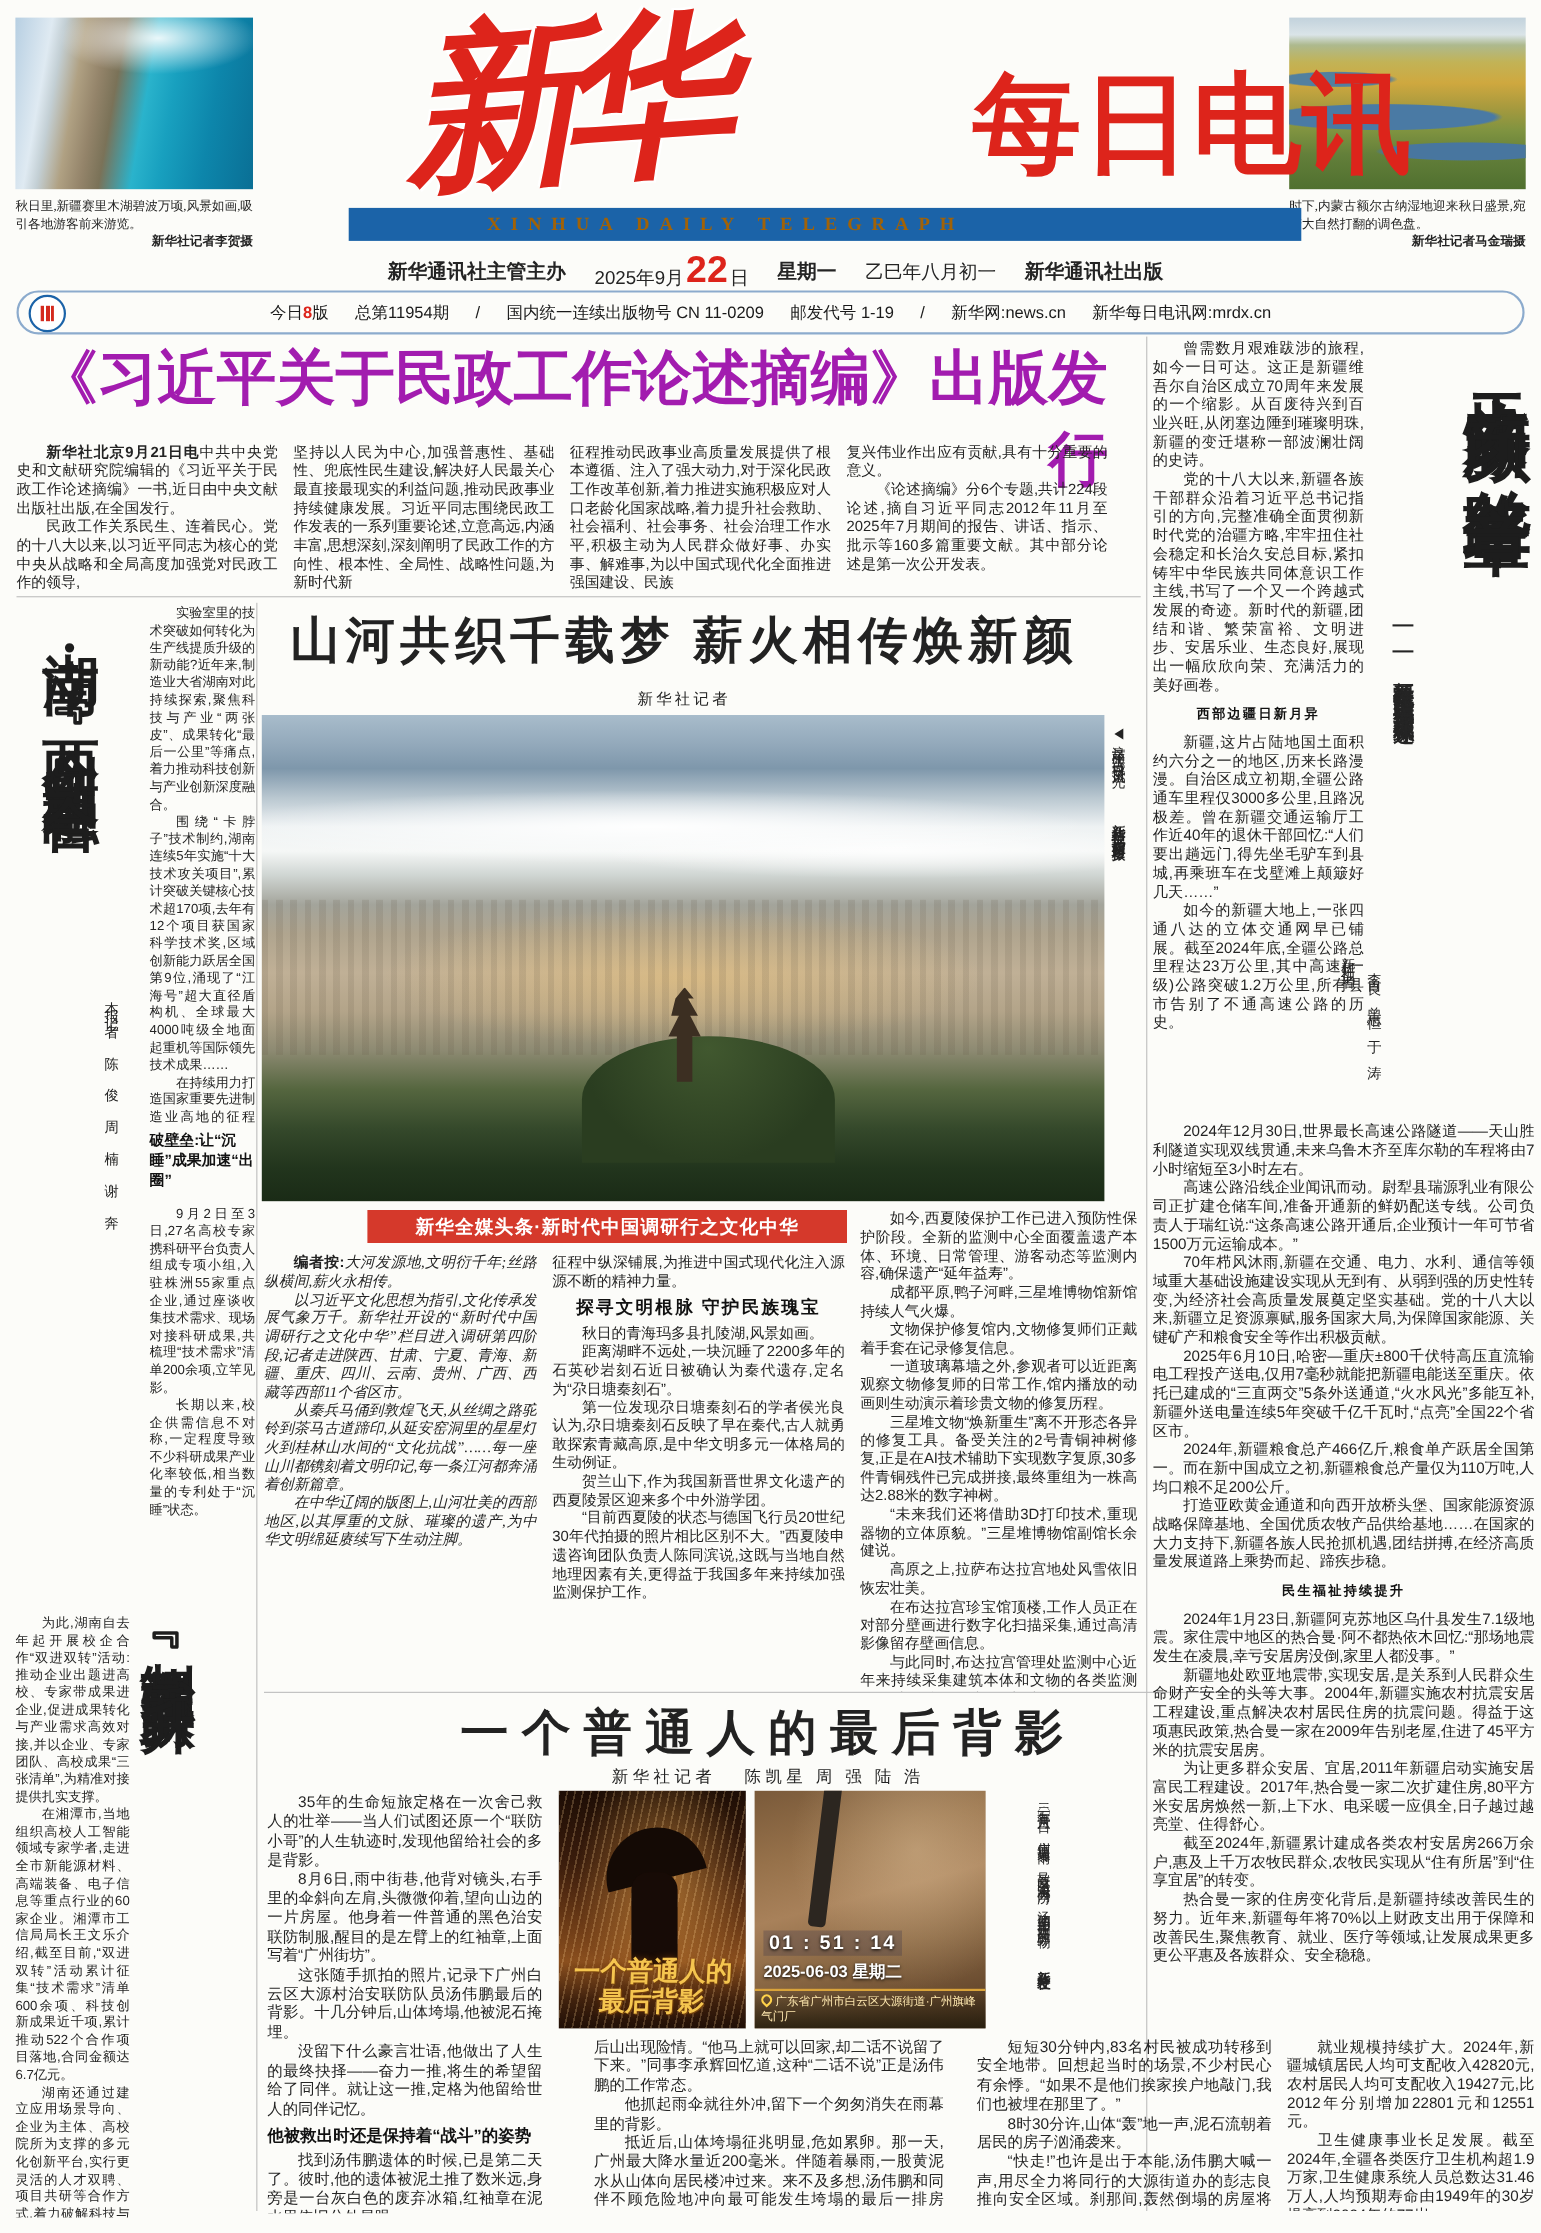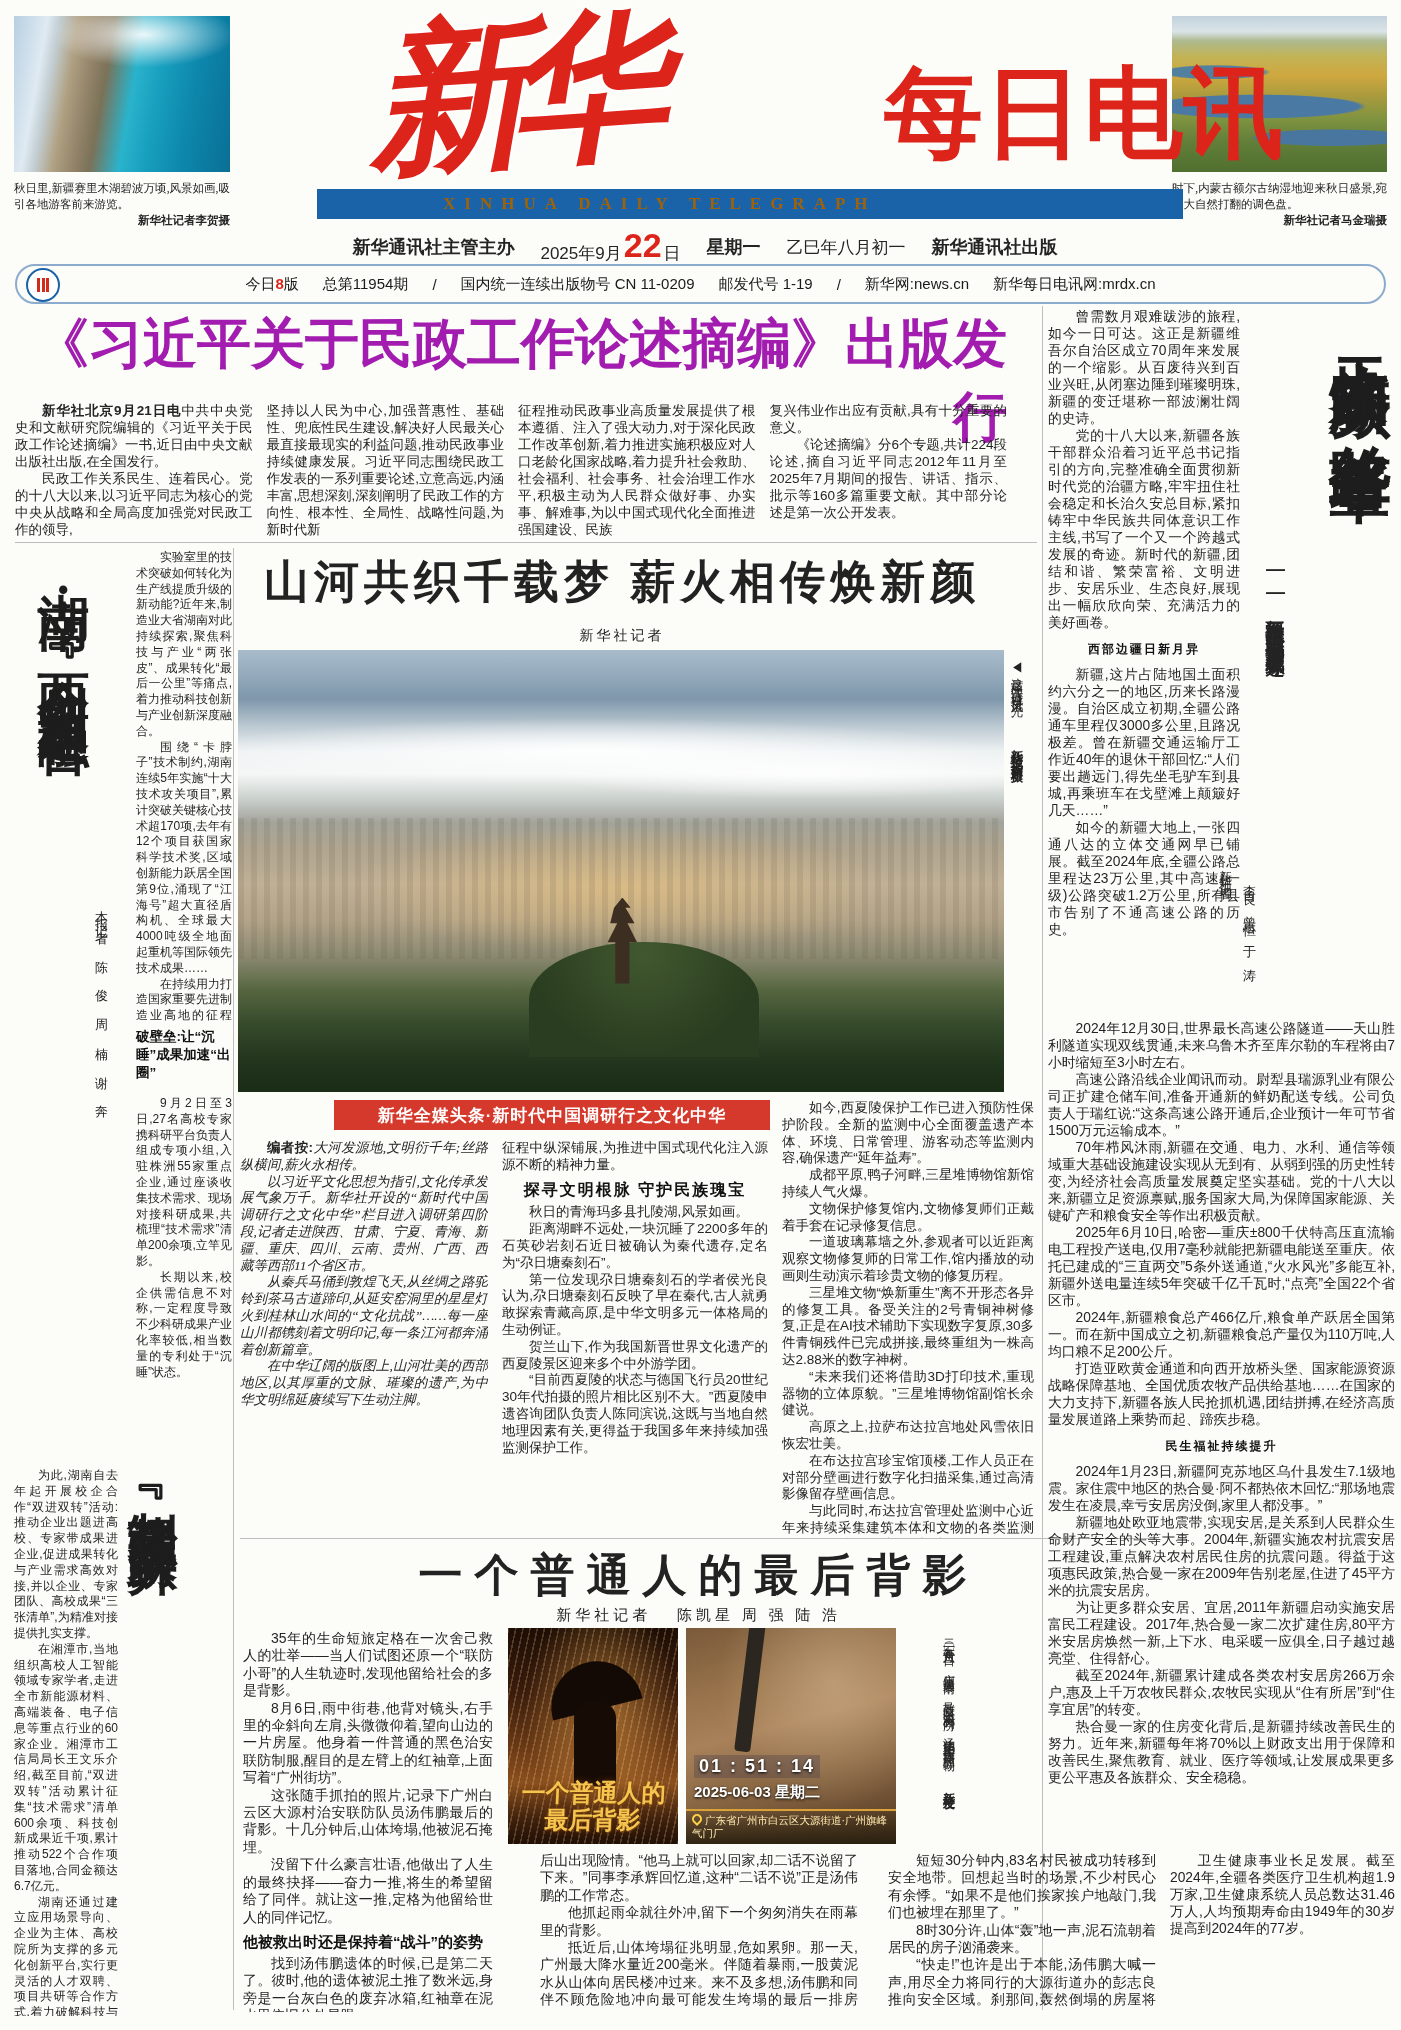--- a/index.html
+++ b/index.html
@@ -297,20 +297,21 @@
     <p class="para">2024年1月23日,新疆阿克苏地区乌什县发生7.1级地震。家住震中地区的热合曼·阿不都热依木回忆:“那场地震发生在凌晨,幸亏安居房没倒,家里人都没事。”</p>
         <p class="para">新疆地处欧亚地震带,实现安居,是关系到人民群众生命财产安全的头等大事。2004年,新疆实施农村抗震安居工程建设,重点解决农村居民住房的抗震问题。得益于这项惠民政策,热合曼一家在2009年告别老屋,住进了45平方米的抗震安居房。</p>
         <p class="para">为让更多群众安居、宜居,2011年新疆启动实施安居富民工程建设。2017年,热合曼一家二次扩建住房,80平方米安居房焕然一新,上下水、电采暖一应俱全,日子越过越亮堂、住得舒心。</p>
         <p class="para">截至2024年,新疆累计建成各类农村安居房266万余户,惠及上千万农牧民群众,农牧民实现从“住有所居”到“住享宜居”的转变。</p>
         <p class="para">热合曼一家的住房变化背后,是新疆持续改善民生的努力。近年来,新疆每年将70%以上财政支出用于保障和改善民生,聚焦教育、就业、医疗等领域,让发展成果更多更公平惠及各族群众、安全稳稳。</p>
       </div>
   </div>
   <div class="col ra-col" style="left:1170px;top:1852px;width:225px;height:158px;">
     <div>
 
+    <p class="para">就业规模持续扩大。2024年,新疆城镇居民人均可支配收入42820元,农村居民人均可支配收入19427元,比2012年分别增加22801元和12551元。</p>
         <p class="para">卫生健康事业长足发展。截至2024年,全疆各类医疗卫生机构超1.9万家,卫生健康系统人员总数达31.46万人,人均预期寿命由1949年的30岁提高到2024年的77岁。</p>
       </div>
 
   </div>
 
   <div class="ba-headline">一个普通人的最后背影</div>
   <div class="ba-byline">
     <span>新华社记者</span>
     <span style="margin-left:18px;">陈凯星  周 强  陆 浩</span>
   </div>

